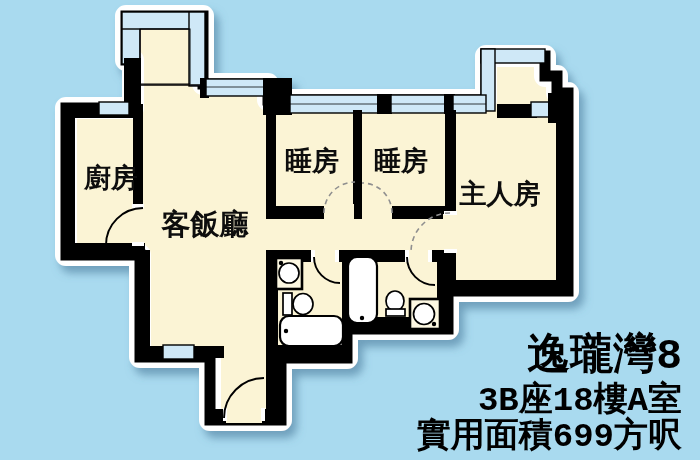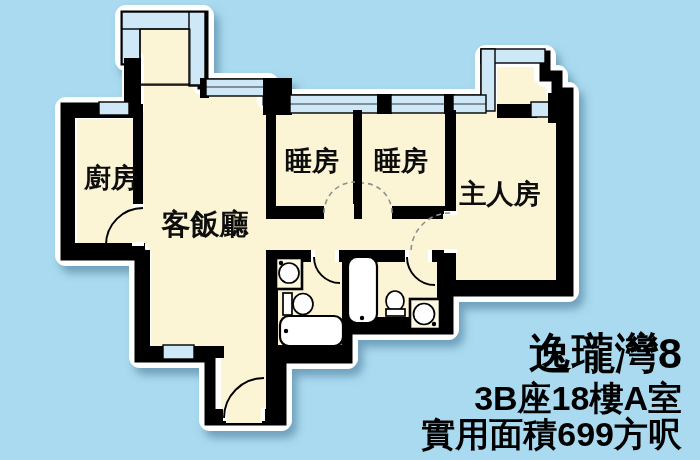--- a/index.html
+++ b/index.html
@@ -1,17 +1,17 @@
 <!DOCTYPE html>
 <html><head>
 <meta charset="utf-8">
 <style>
   html,body{margin:0;padding:0;}
   #stage{position:relative;width:700px;height:460px;overflow:hidden;
-         font-family:Liberation Sans, sans-serif;}
+         font-family:Liberation Mono, monospace;}
   svg{position:absolute;left:0;top:0;display:block;}
   .outline{fill:#fbf4d5;stroke:#ffffff;stroke-width:22;stroke-linejoin:round;stroke-linecap:round;}
   .peri{fill:none;stroke:#000000;stroke-width:11;stroke-linejoin:miter;}
   .wall{fill:#000000;}
   .glass{fill:#cfe8f7;stroke:#000000;stroke-width:1.4;}
   .gline{stroke:#000000;stroke-width:0.9;opacity:0.85;}
   .patch{fill:#fbf4d5;}
   .jamb{fill:#ffffff;}
   .fix{fill:#ffffff;stroke:#000000;stroke-width:2.2;}
   .fixthin{fill:#ffffff;stroke:#000000;stroke-width:1.7;}

